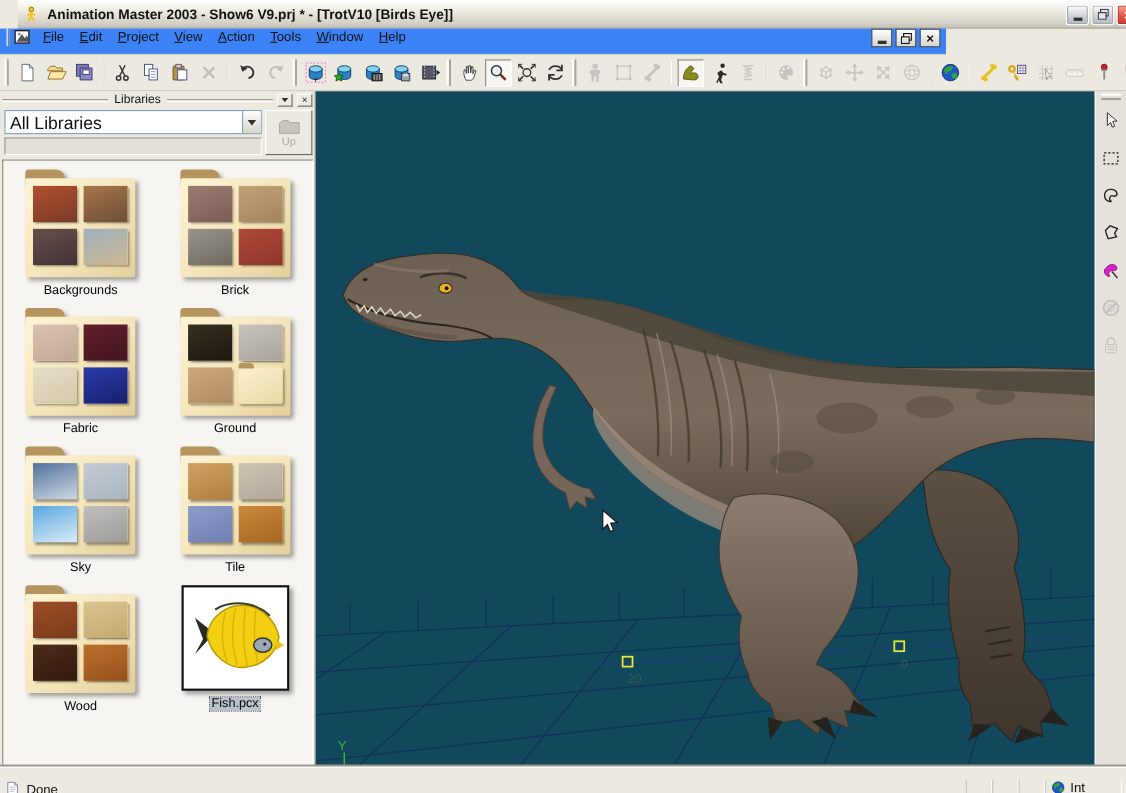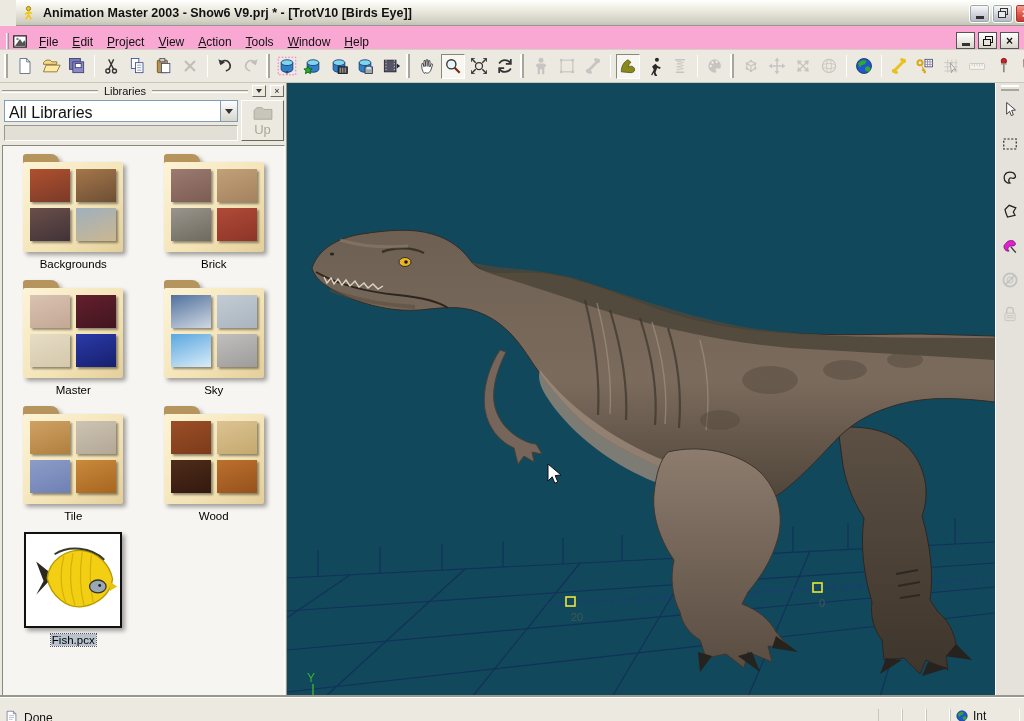--- a/index.html
+++ b/index.html
@@ -12,22 +12,22 @@
     display:flex;align-items:center;padding:0 4px;gap:6px;margin-left:16px;}
   .title-text{font-weight:bold;font-size:12.5px;color:#111;white-space:nowrap;}
   .tb-controls{margin-left:auto;display:flex;gap:2px;}
   .cap-btn{width:21px;height:19px;border:1px solid #fff;border-radius:3px;
     background:linear-gradient(180deg,#fdfdfd,#cfcfd8 60%,#b8b8c4);display:flex;align-items:center;justify-content:center;
     font-size:11px;font-weight:bold;color:#333;box-shadow:inset 0 0 0 1px #9aa;padding:0;}
   .cap-btn.close{background:linear-gradient(180deg,#f6a797,#e2574a 55%,#c23a2e);color:#fff;box-shadow:inset 0 0 0 1px #a33;}
   .glyph-min{display:block;width:8px;height:3px;background:#333;margin-top:8px;}
   .cap-btn.close .x{color:#fff;font-size:13px;line-height:1;}
   
-  .menubar{position:absolute;left:0;top:26px;width:1024px;height:24px;background:#f9a8d4;
-    border-bottom:1px solid #d4d1c6;display:flex;align-items:flex-end;padding:0 3px;}
+  .menubar{position:absolute;left:0;top:26px;width:860px;height:24px;background:#3b82f6;
+    border-bottom:1px solid #d4d1c6;display:flex;align-items:flex-start;padding:0 3px;}
   .menubar .grip{width:3px;height:16px;border-left:1px solid #fff;border-right:1px solid #9a978c;margin:0 3px;}
   .menu-item{padding:3px 7px;color:#111;}
   .menu-item u{text-decoration:underline;}
   .mdi-controls{margin-left:auto;display:flex;gap:3px;padding-right:2px;}
   .mdi-btn{width:19px;height:17px;background:linear-gradient(180deg,#fff,#d8d5ca);
     border:1px solid #555;display:flex;align-items:center;justify-content:center;
     font-weight:bold;font-size:12px;color:#111;padding:0;}
   
   .toolbar{position:absolute;left:0;top:50px;width:1024px;height:33px;background:#ece9e0;
     border-bottom:1px solid #c9c6bb;display:flex;align-items:center;padding:0 2px;overflow:hidden;}
@@ -50,21 +50,21 @@
   .combo-row{position:absolute;left:4px;top:17px;width:234px;height:22px;display:flex;
     border:1px solid #7f9db9;background:#fff;}
   .combo-text{flex:1;padding:3px 4px;font-size:16px;color:#111;white-space:nowrap;overflow:hidden;}
   .combo-arrow{width:17px;background:linear-gradient(180deg,#fdfdfd,#d8d5ca);border-left:1px solid #7f9db9;
     display:flex;align-items:center;justify-content:center;}
   .combo-tri{width:0;height:0;border-left:4px solid transparent;border-right:4px solid transparent;border-top:5px solid #333;}
   .path-field{position:absolute;left:4px;top:42px;width:234px;height:16px;background:#e2dfd6;
     border:1px solid;border-color:#9a978c #fff #fff #9a978c;}
   .up-btn{position:absolute;left:241px;top:17px;width:43px;height:41px;background:#ece9e0;
     border:1px solid;border-color:#fff #6a675c #6a675c #fff;display:flex;flex-direction:column;align-items:center;justify-content:center;
-    color:#aaa79a;font-size:13px;gap:1px;padding:0;}
+    color:#aaa79a;font-size:10px;gap:1px;padding:0;}
   .lib-grid{position:absolute;left:2px;top:62px;width:283px;height:650px;background:#f6f5f1;
     border:1px solid;border-color:#8a877c #fff #fff #8a877c;overflow:hidden;
     display:grid;grid-template-columns:1fr 1fr;justify-items:center;align-content:start;
     padding-top:8px;row-gap:10px;}
   .lib-item{width:128px;display:flex;flex-direction:column;align-items:center;}
   .folder{width:100px;height:98px;position:relative;filter:drop-shadow(3px 3px 2px rgba(0,0,0,.35));}
   .folder .tab{position:absolute;left:0;top:0;width:36px;height:15px;background:#b6945e;border-radius:3px 8px 0 0;}
   .folder .fbody{position:absolute;left:0;top:8px;width:100px;height:90px;
     background:linear-gradient(135deg,#fdf4d6 0%,#f3e3b6 60%,#e3cf9a 100%);border-radius:2px;}
   .thumbs{position:absolute;left:7px;top:15px;display:grid;grid-template-columns:40px 40px;grid-auto-rows:33px;gap:6px;}
@@ -626,21 +626,34 @@
           <div class="folder">
             <div class="tab"></div>
             <div class="fbody"></div>
             <div class="thumbs">
               <div class="thumb" style="background: linear-gradient(160deg, rgb(217, 195, 178), rgb(196, 167, 149));"></div>
               <div class="thumb" style="background: linear-gradient(160deg, rgb(99, 32, 44), rgb(65, 21, 32));"></div>
               <div class="thumb" style="background: linear-gradient(160deg, rgb(230, 221, 198), rgb(212, 200, 172));"></div>
               <div class="thumb" style="background: linear-gradient(160deg, rgb(43, 58, 168), rgb(22, 32, 110));"></div>
             </div>
           </div>
-          <div class="lib-label"><span>Master</span></div>
+          <div class="lib-label"><span>Fabric</span></div>
+        </div>
+        <div class="lib-item">
+          <div class="folder">
+            <div class="tab"></div>
+            <div class="fbody"></div>
+            <div class="thumbs">
+              <div class="thumb" style="background: linear-gradient(160deg, rgb(54, 48, 30), rgb(29, 25, 16));"></div>
+              <div class="thumb" style="background: linear-gradient(160deg, rgb(199, 195, 188), rgb(169, 164, 156));"></div>
+              <div class="thumb" style="background: linear-gradient(160deg, rgb(207, 168, 127), rgb(176, 138, 98));"></div>
+              <div class="thumb subfolder"></div>
+            </div>
+          </div>
+          <div class="lib-label"><span>Ground</span></div>
         </div>
         <div class="lib-item">
           <div class="folder">
             <div class="tab"></div>
             <div class="fbody"></div>
             <div class="thumbs">
               <div class="thumb" style="background: linear-gradient(160deg, rgb(81, 113, 158), rgb(207, 216, 226));"></div>
               <div class="thumb" style="background: linear-gradient(160deg, rgb(195, 204, 212), rgb(170, 180, 191));"></div>
               <div class="thumb" style="background: linear-gradient(160deg, rgb(90, 167, 224), rgb(217, 236, 248));"></div>
               <div class="thumb" style="background: linear-gradient(160deg, rgb(192, 191, 189), rgb(157, 156, 154));"></div>

